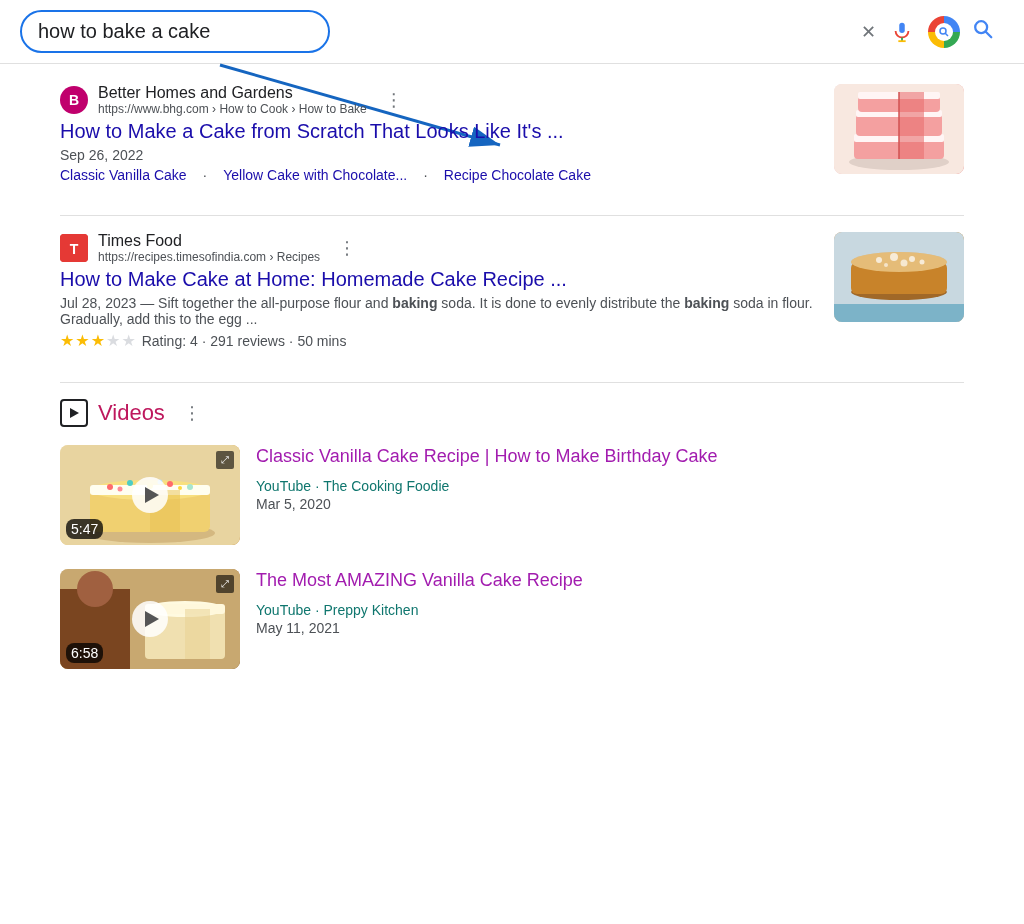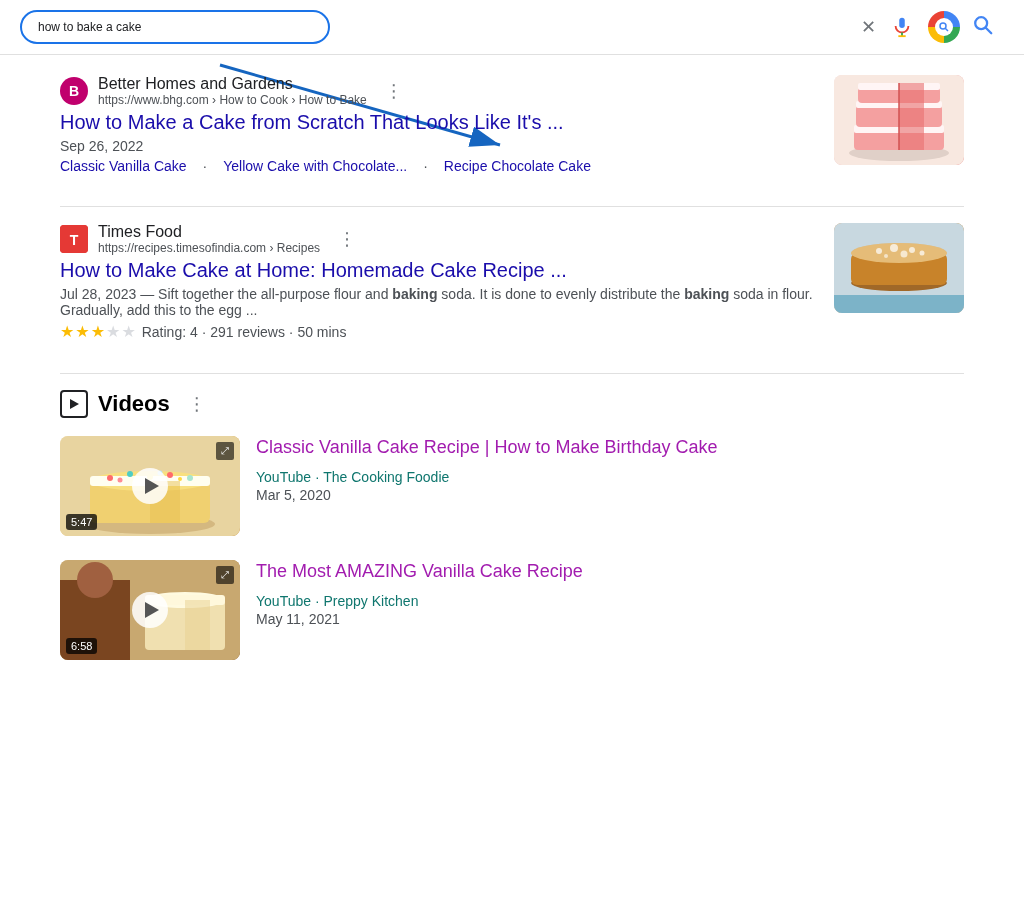--- a/index.html
+++ b/index.html
@@ -27,21 +27,21 @@
       border: 2px solid #1a73e8;
       border-radius: 24px;
       padding: 8px 16px;
       width: 310px;
       background: #fff;
     }
 
     .search-input {
       border: none;
       outline: none;
-      font-size: 12px;
+      font-size: 20px;
       color: #202124;
       width: 240px;
       background: transparent;
     }
 
     .search-icons-right {
       display: flex;
       align-items: center;
       margin-left: auto;
       gap: 12px;
@@ -270,22 +270,22 @@
       height: 28px;
       border: 2px solid #202124;
       border-radius: 4px;
       display: flex;
       align-items: center;
       justify-content: center;
     }
 
     .videos-title {
       font-size: 22px;
-      font-weight: 700;
-      color: #000000;
+      font-weight: 400;
+      color: #be185d;
     }
 
     .video-item {
       display: flex;
       align-items: flex-start;
       gap: 16px;
       margin-bottom: 24px;
     }
 
     .video-thumbnail {
@@ -339,23 +339,23 @@
       border-left: 14px solid #555;
       margin-left: 3px;
     }
 
     .video-duration {
       position: absolute;
       bottom: 6px;
       left: 6px;
       background: rgba(0,0,0,0.75);
       color: #fff;
-      font-size: 11px;
+      font-size: 14px;
       padding: 2px 5px;
-      border-radius: 3px;
+      border-radius: 8px;
     }
 
     .expand-icon {
       position: absolute;
       top: 6px;
       right: 6px;
       width: 18px;
       height: 18px;
       background: rgba(0,0,0,0.6);
       border-radius: 2px;

